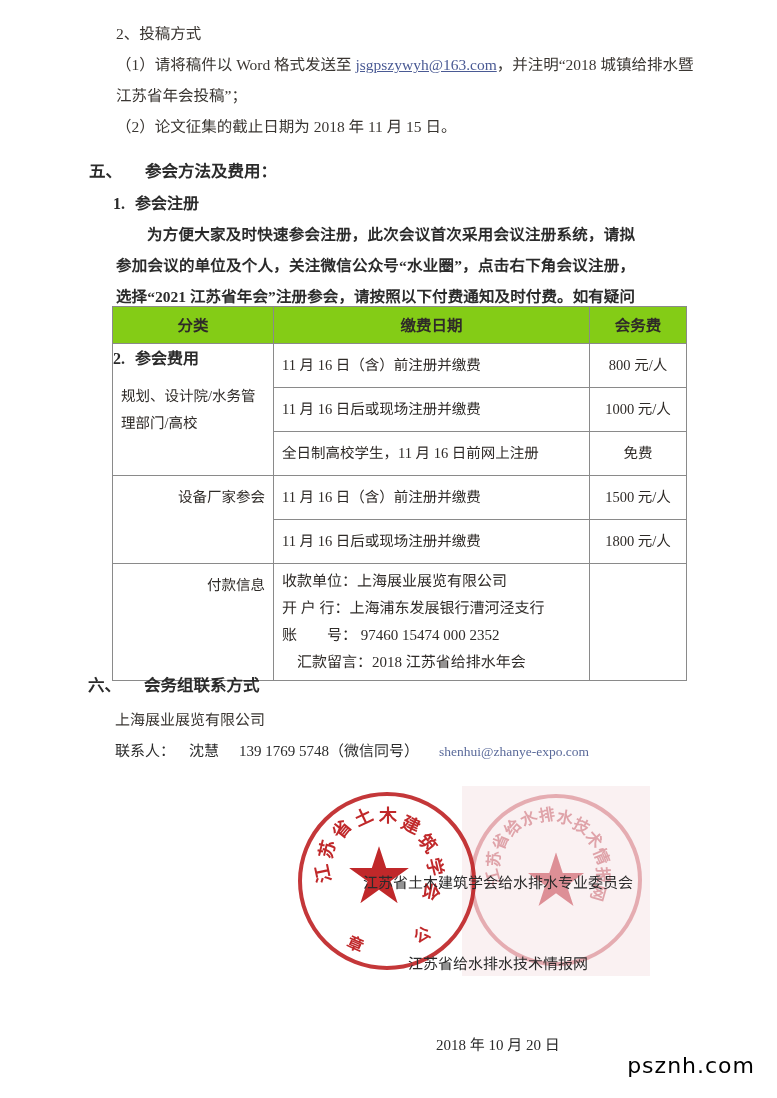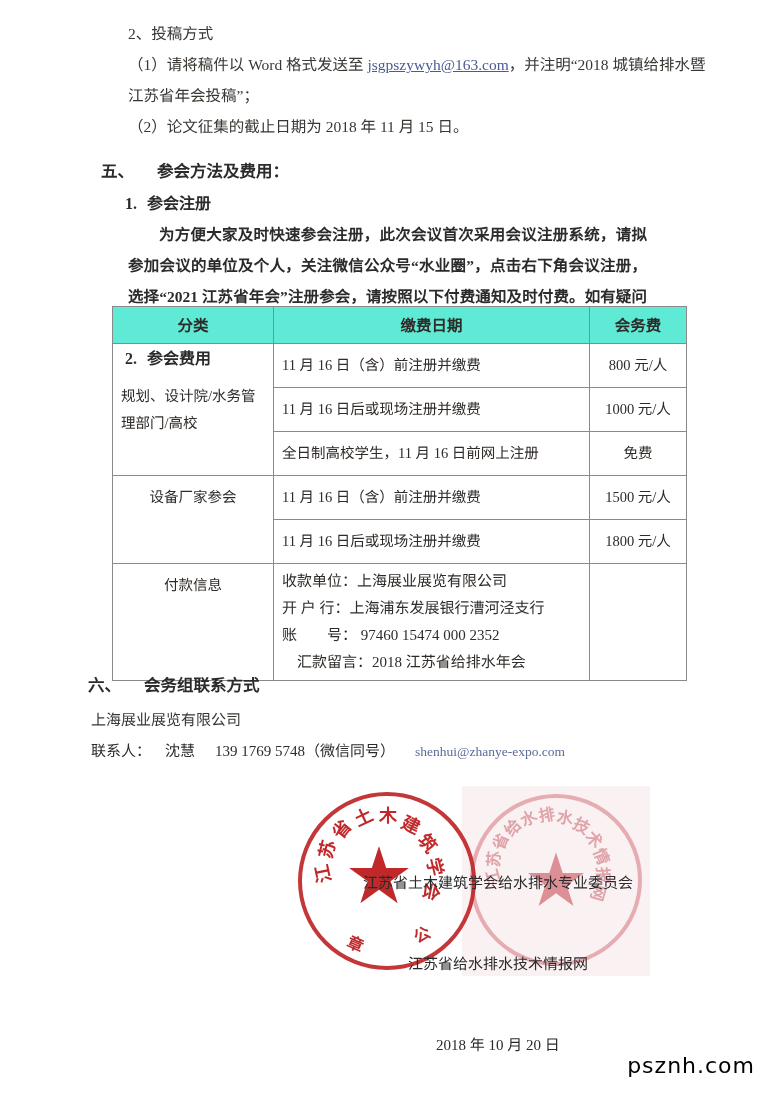--- a/index.html
+++ b/index.html
@@ -15,21 +15,21 @@
     position: relative;
     width: 777px;
     height: 1098px;
     overflow: hidden;
     background: #ffffff;
   }
 
   
   .doc-body {
     position: absolute;
-    left: 13px; top: 0;
+    left: 1px; top: 0;
     width: 722px;
   }
   .line {
     font-size: 15.5px;
     line-height: 31px;
     color: #3a3632;
     white-space: pre;
   }
   .indent-1 { padding-left: 115px; }
   .link {
@@ -87,35 +87,35 @@
   table.fee td, table.fee th {
     border: 1px solid #8a8a8a;
     font-size: 14.5px;
     color: #2f2b28;
     font-weight: normal;
     padding: 4px 8px;
     vertical-align: middle;
     line-height: 27px;
   }
   table.fee th {
-    background: #5eead4;
+    background: #84cc16;
     text-align: center;
     font-weight: bold;
     font-size: 15.5px;
     height: 30px;
     padding: 3px 6px;
   }
   .col-cat  { width: 161px; }
   .col-date { width: 316px; }
   .col-fee  { width: 97px; }
   td.cat {
     text-align: left;
     line-height: 29px;
   }
-  td.cat.left { text-align: center; padding-left: 8px; }
+  td.cat.left { text-align: right; padding-left: 8px; }
   td.date { text-align: left; padding-left: 12px; height: 35px; }
   td.fee  { text-align: center; }
   td.pay {
     text-align: left;
     padding: 6px 10px 8px 12px;
     line-height: 24px;
     vertical-align: top;
   }
   td.pay .pay-line { white-space: pre; font-size: 15px; }
   td.blank { }
@@ -133,21 +133,21 @@
     color: #3a3632;
     white-space: pre;
   }
   .note-line.second { padding-left: 30px; }
 
   
   .contact-block { position: absolute; left: 0; top: 672px; width: 777px; }
   .contact-line {
     font-size: 15px;
     line-height: 31px;
-    padding-left: 91px;
+    padding-left: 115px;
     color: #3a3632;
     white-space: pre;
   }
   .contact-line.bold-lbl { font-weight: normal; color: #2b2b2b; }
 
   
   .stamp-area {
     position: absolute;
     left: 290px;
     top: 786px;

